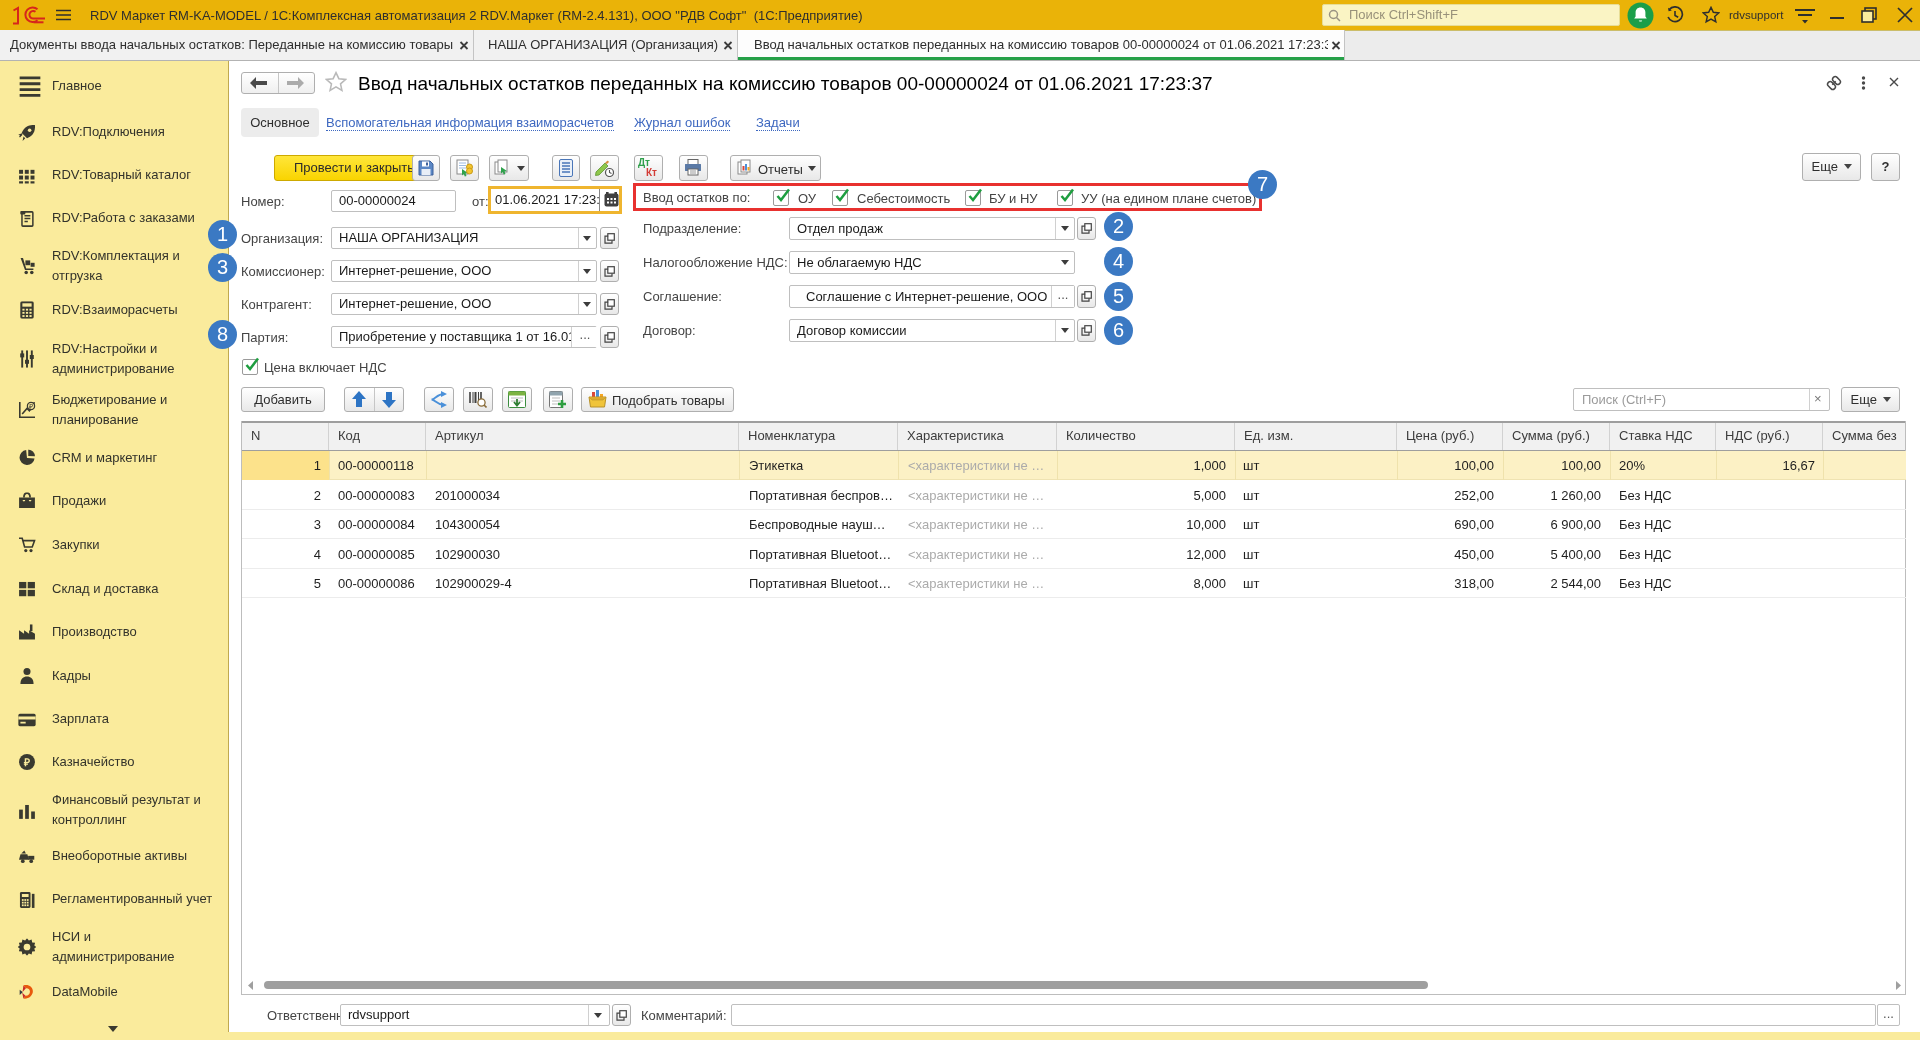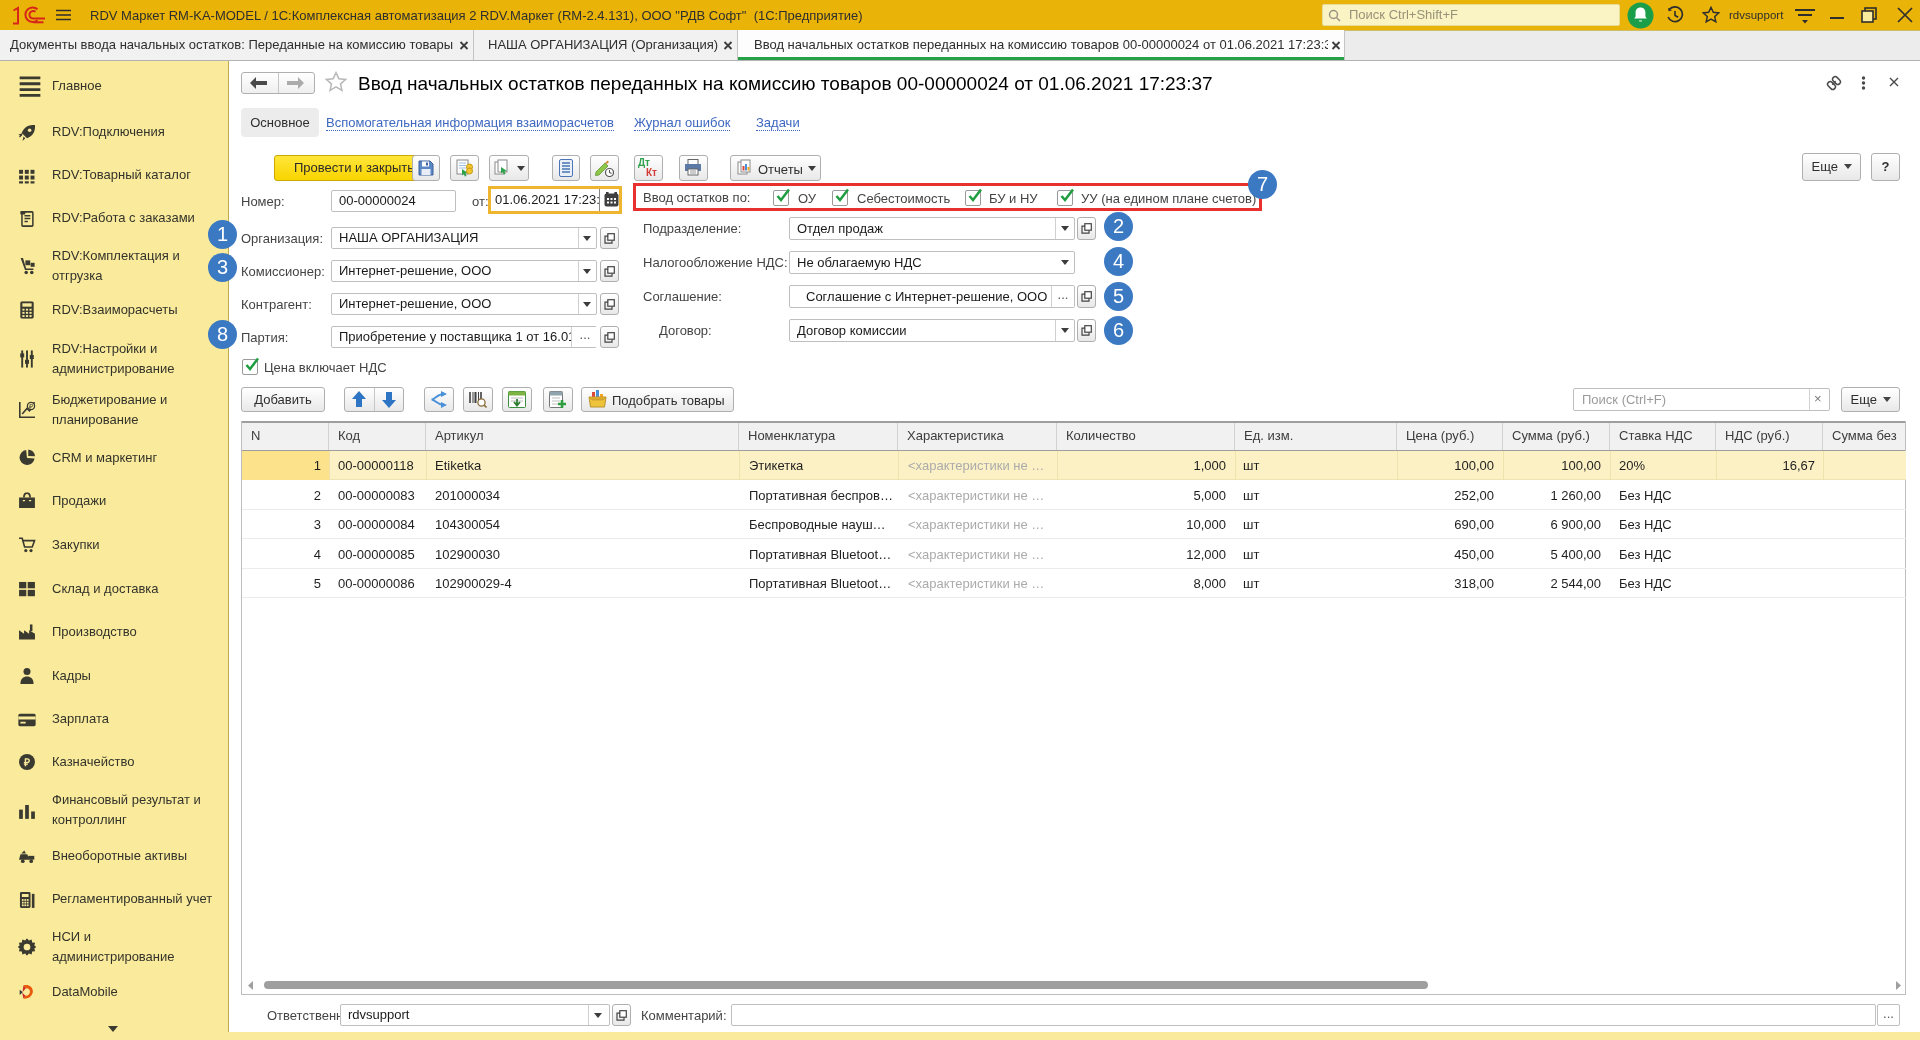--- a/index.html
+++ b/index.html
@@ -544,21 +544,21 @@
 
   <div class="lbl" style="left:643px;top:289px;">Соглашение:</div>
   <div class="inp" style="left:789px;top:285px;width:286px;height:23px;line-height:21px;padding-left:16px;">Соглашение с Интернет-решение, ООО</div>
   <div class="abs" style="left:1051px;top:286px;width:23px;height:21px;background:#fff;border-left:1px solid #D0D0D0;color:#555;font-size:13px;text-align:center;line-height:17px;">...</div>
   <div class="btn" style="left:1077px;top:285px;width:19px;height:23px;"></div>
   <svg class="abs" style="left:1081px;top:291px" width="11" height="11" viewBox="0 0 11 11">
       <rect x="3.8" y="0.7" width="6.5" height="6.5" fill="#fff" stroke="#444" stroke-width="1.2"></rect>
       <path d="M4.2 3.2 L1 3.2 L1 10.2 L8 10.2 L8 7.6" fill="none" stroke="#444" stroke-width="1.2"></path>
     </svg>
 
-  <div class="lbl" style="left:643px;top:323px;margin-left:16px;">Договор:</div>
+  <div class="lbl" style="left:643px;top:323px;">Договор:</div>
   <div class="inp" style="left:789px;top:319px;width:286px;height:23px;line-height:21px;padding-left:7px;">Договор комиссии</div>
   <div class="abs" style="left:1055px;top:320px;width:1px;height:21px;background:#D0D0D0;"></div>
   <div class="ddv" style="left:1061px;top:328px;"></div>
   <div class="btn" style="left:1077px;top:319px;width:19px;height:23px;"></div>
   <svg class="abs" style="left:1081px;top:325px" width="11" height="11" viewBox="0 0 11 11">
       <rect x="3.8" y="0.7" width="6.5" height="6.5" fill="#fff" stroke="#444" stroke-width="1.2"></rect>
       <path d="M4.2 3.2 L1 3.2 L1 10.2 L8 10.2 L8 7.6" fill="none" stroke="#444" stroke-width="1.2"></path>
     </svg>
 
   <div class="badge" style="left:208px;top:220px;">1</div>
@@ -639,21 +639,20 @@
     <div class="th" style="left:1261px;width:107px;">Сумма (руб.)</div>
     <div class="th" style="left:1368px;width:106px;">Ставка НДС</div>
     <div class="th" style="left:1474px;width:107px;">НДС (руб.)</div>
     <div class="th" style="left:1581px;width:82px;border-right:none;">Сумма без</div>
     <div class="thead-line"></div>
     <div class="abs" style="left:0;top:-1px;width:100%;height:2px;background:#9e9e9e;"></div>
 
     <div class="row" style="top:29px;background:#FCF1C5;border-bottom:1px solid #EFE3B2;">
       <div class="cell" style="left:0;width:87px;background:#FCE28B;text-align:right;padding-right:8px;">1</div>
       <div class="cell" style="left:96px;width:88px;">00-00000118</div>
-      <div class="cell" style="left:193px;width:300px;">Etiketka</div>
       <div class="cell" style="left:507px;width:146px;">Этикетка</div>
       <div class="cell" style="left:666px;width:145px;color:#ABABAB;">&lt;характеристики не …</div>
       <div class="cell" style="left:815px;width:169px;text-align:right;">1,000</div>
       <div class="cell" style="left:1001px;width:150px;">шт</div>
       <div class="cell" style="left:1155px;width:97px;text-align:right;">100,00</div>
       <div class="cell" style="left:1261px;width:98px;text-align:right;">100,00</div>
       <div class="cell" style="left:1377px;width:95px;">20%</div>
       <div class="cell" style="left:1474px;width:99px;text-align:right;">16,67</div>
       <div class="abs" style="left:87px;top:0;width:1px;height:29px;background:#EFE2AC;"></div>
       <div class="abs" style="left:184px;top:0;width:1px;height:29px;background:#EFE2AC;"></div>

